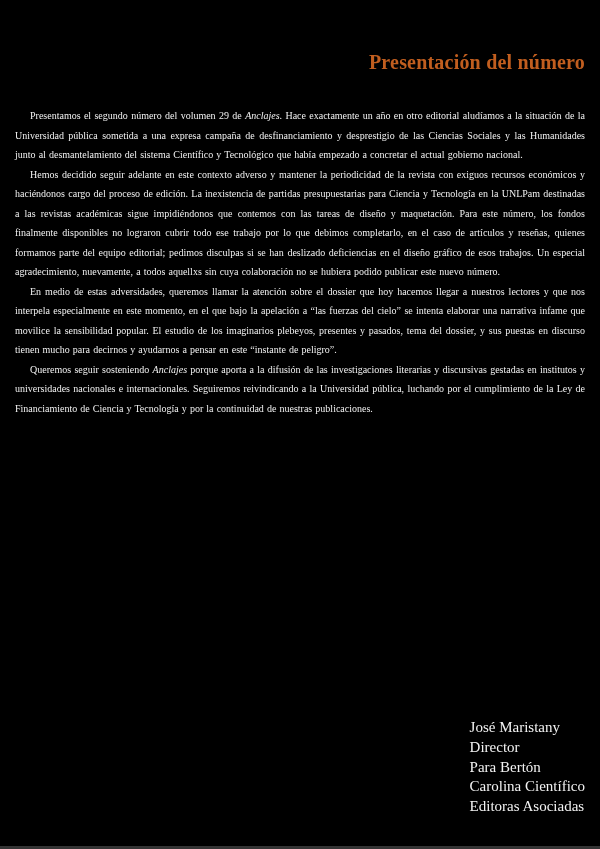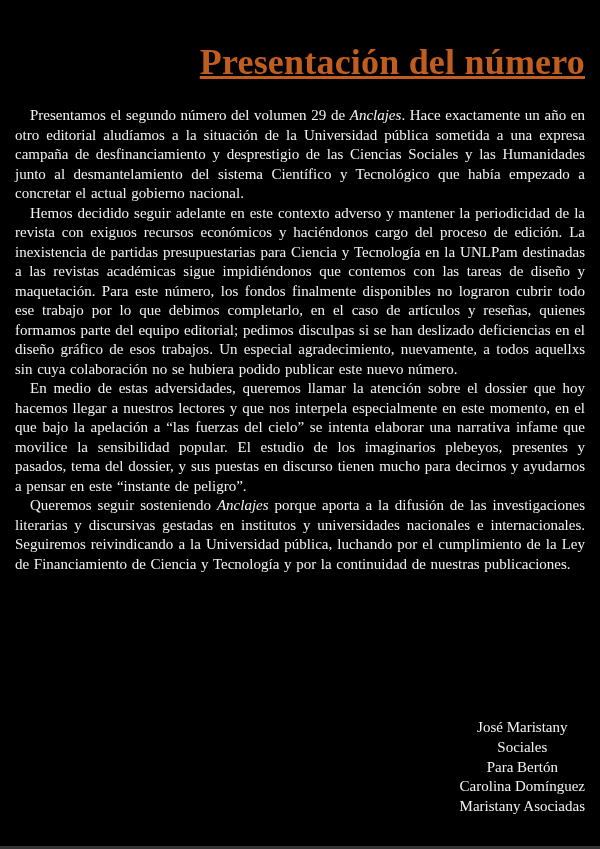--- a/index.html
+++ b/index.html
@@ -12,46 +12,45 @@
     width: 600px;
     height: 849px;
     background: #000000;
     overflow: hidden;
     font-family: "Liberation Serif", "DejaVu Serif", serif;
     color: #f2f2f2;
   }
   .title {
     margin: 44px 15px 11px 0;
     text-align: right;
-    font-size: 36px;
+    font-size: 20px;
     font-weight: bold;
     line-height: 36px;
     letter-spacing: 0.2px;
-    text-decoration: underline;
   }
   .body-text {
     margin: 26px 15px 0 15px;
-    font-size: 15px;
+    font-size: 10px;
     line-height: 19.5px;
     text-align: justify;
     word-spacing: 0.06em;
   }
   .body-text p {
     margin: 0;
     padding: 0;
     text-indent: 15px;
   }
   .italic {
     font-style: italic;
   }
   .signature {
     position: absolute;
     right: 15px;
     bottom: 32px;
-    text-align: center;
+    text-align: left;
     font-size: 15px;
     line-height: 19.8px;
   }
   .bottom-edge {
     position: absolute;
     left: 0;
     right: 0;
     bottom: 0;
     height: 3px;
     background: #343434;
@@ -72,21 +71,21 @@
     <p><span>Hemos decidido seguir adelante en este contexto adverso y mantener la periodicidad de la revista con exiguos recursos económicos y haciéndonos cargo del proceso de edición. La inexistencia de partidas presupuestarias para Ciencia y Tecnología en la UNLPam destinadas a las revistas académicas sigue impidiéndonos que contemos con las tareas de diseño y maquetación. Para este número, los fondos finalmente disponibles no lograron cubrir todo ese trabajo por lo que debimos completarlo, en el caso de artículos y reseñas, quienes formamos parte del equipo editorial; pedimos disculpas si se han deslizado deficiencias en el diseño gráfico de esos trabajos. Un especial agradecimiento, nuevamente, a todos aquellxs sin cuya colaboración no se hubiera podido publicar este nuevo número.</span></p>
 
     <p><span>En medio de estas adversidades, queremos llamar la atención sobre el dossier que hoy hacemos llegar a nuestros lectores y que nos interpela especialmente en este momento, en el que bajo la apelación a “las fuerzas del cielo” se intenta elaborar una narrativa infame que movilice la sensibilidad popular. El estudio de los imaginarios plebeyos, presentes y pasados, tema del dossier, y sus puestas en discurso tienen mucho para decirnos y ayudarnos a pensar en este “instante de peligro”.</span></p>
 
     <p><span>Queremos seguir sosteniendo </span><em class="italic">Anclajes</em><span> porque aporta a la difusión de las investigaciones literarias y discursivas gestadas en institutos y universidades nacionales e internacionales. Seguiremos reivindicando a la Universidad pública, luchando por el cumplimiento de la Ley de Financiamiento de Ciencia y Tecnología y por la continuidad de nuestras publicaciones.</span></p>
 
   </div>
 
   <div class="signature">
     <div>José Maristany</div>
-    <div>Sociales</div>
+    <div>Director</div>
     <div>Para Bertón</div>
-    <div>Carolina Domínguez</div>
-    <div>Maristany Asociadas</div>
+    <div>Carolina Científico</div>
+    <div>Editoras Asociadas</div>
   </div>
 
   <div class="bottom-edge"></div>
 
 </div>
 
 </body></html>

